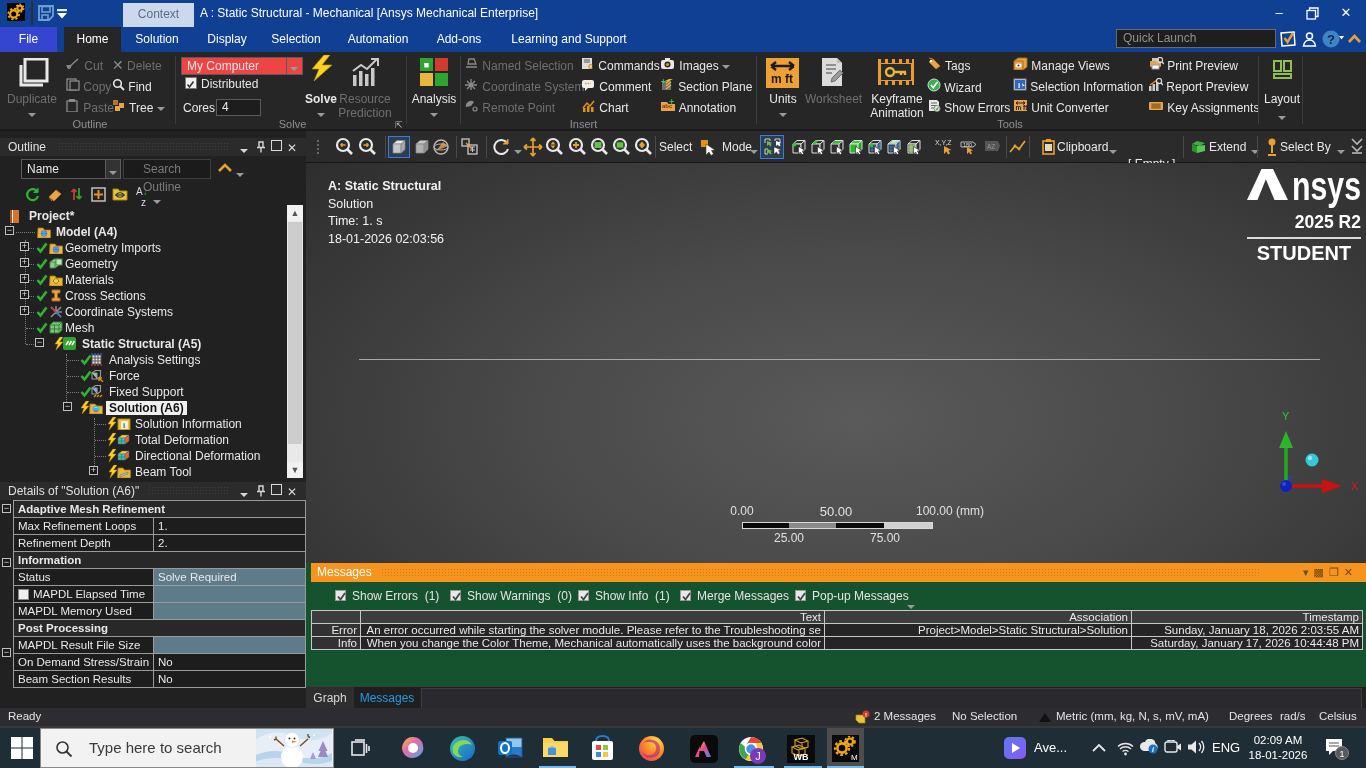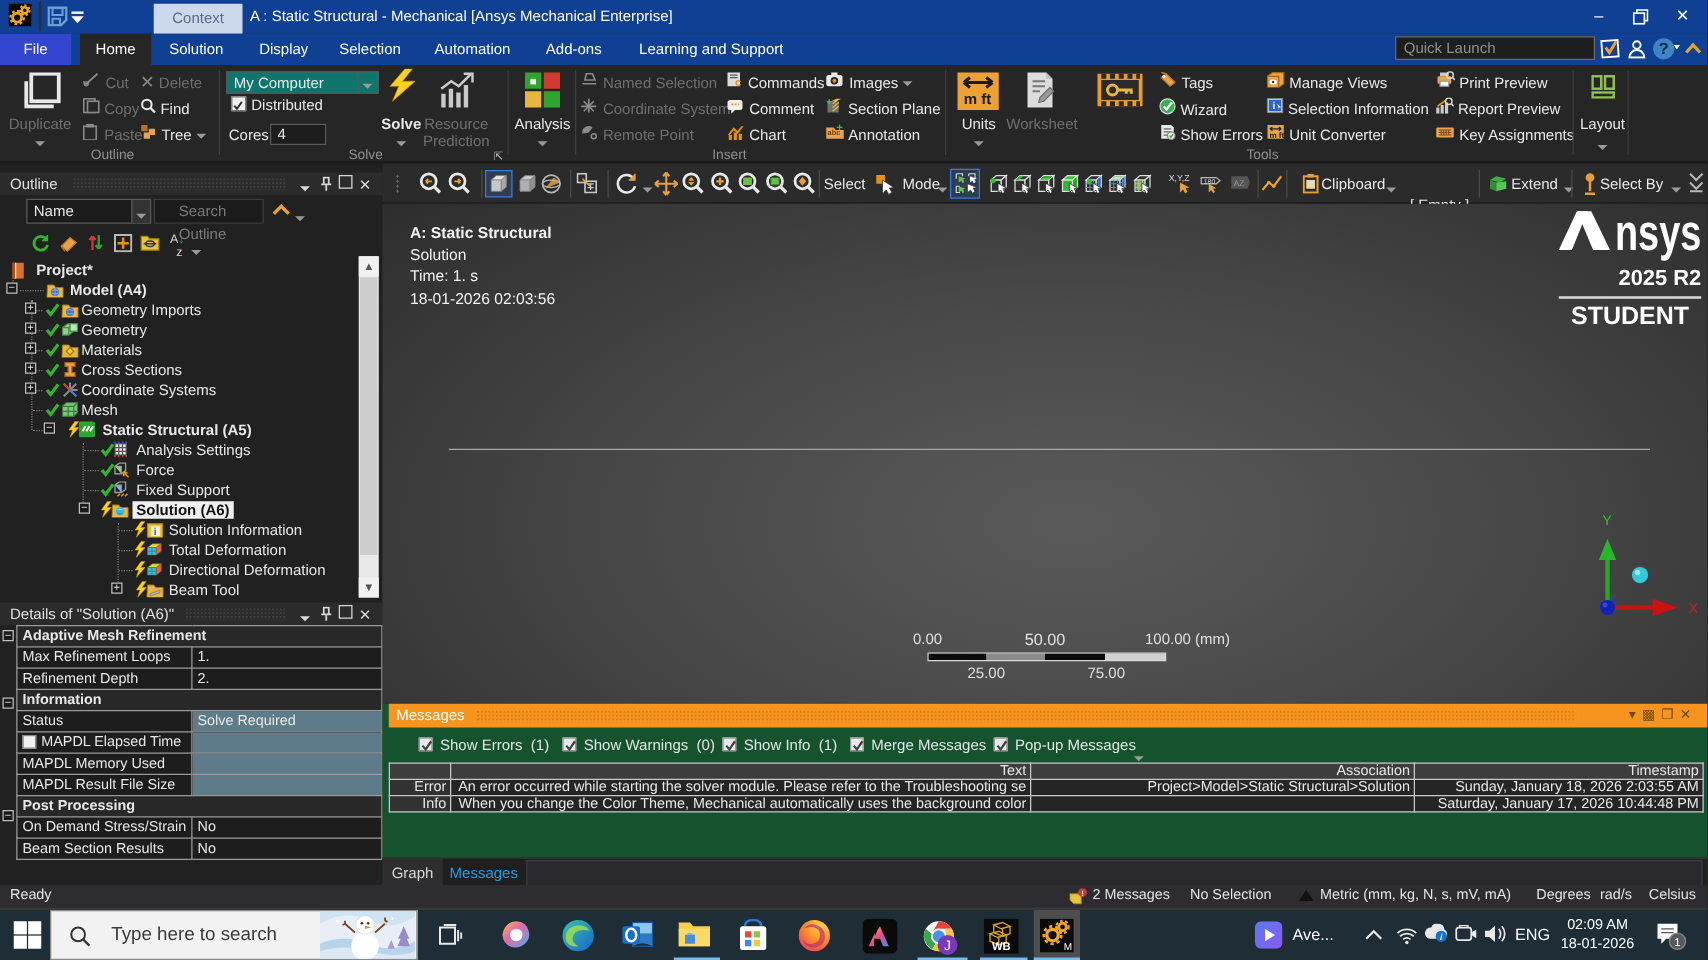--- a/index.html
+++ b/index.html
@@ -146,21 +146,21 @@
           <path d="M8.5 8.5 L12 12" stroke="#e8e8e8" stroke-width="1.8"></path>
         </svg> Find</div>
   <div class="rsmall" style="left:112px; top:47px;"><svg width="14" height="13" viewBox="0 0 14 13">
           <rect x="1" y="1" width="5" height="5" fill="#b8722c"></rect>
           <rect x="7" y="4" width="5" height="5" fill="#e8a44c"></rect>
           <rect x="3" y="7" width="5" height="5" fill="#e8a44c"></rect>
         </svg> Tree <span class="caret"></span></div>
   <div class="rgl" style="left:40px; width:100px;">Outline</div>
   <div class="rsep" style="left:175px;"></div>
 
-  <div class="abs" style="left:181px; top:5px; width:122px; height:18px; background:#0f766e; border:1px solid #5a5a5a;">
+  <div class="abs" style="left:181px; top:5px; width:122px; height:18px; background:#ef4444; border:1px solid #5a5a5a;">
     <span style="position:absolute; left:5px; top:1px; font-size:12px;">My Computer</span>
     <span style="position:absolute; right:0; top:0; width:16px; height:16px; border-left:1px solid #5a5a5a;"><span class="caret" style="margin:6px 0 0 3px;"></span></span>
   </div>
   <div class="abs" style="left:185px; top:25px; width:12px; height:12px; background:#f0f0f0; border:1px solid #777;">
     <svg width="9" height="9" viewBox="0 0 9 9">
           <path d="M1.5 4.5 L3.5 7 L7.5 1.5" stroke="#333" stroke-width="1.6" fill="none"></path>
         </svg>
   </div>
   <div class="rsmall" style="left:201px; top:24px;">Distributed</div>
   <div class="rsmall" style="left:183px; top:48px;">Cores</div>
@@ -267,20 +267,23 @@
           <rect x="32" y="1" width="3" height="4" fill="#2a2a2a"></rect>
           <rect x="4" y="23" width="4" height="4" fill="#2a2a2a"></rect>
           <rect x="11" y="23" width="4" height="4" fill="#2a2a2a"></rect>
           <rect x="18" y="23" width="4" height="4" fill="#2a2a2a"></rect>
           <rect x="25" y="23" width="4" height="4" fill="#2a2a2a"></rect>
           <rect x="32" y="23" width="3" height="4" fill="#2a2a2a"></rect>
           <circle cx="13" cy="14" r="4" fill="none" stroke="#e8b63c" stroke-width="2.4"></circle>
           <path d="M17 14 h12 M24 14 v3 M28 14 v3" stroke="#e8b63c" stroke-width="2.4"></path>
         </svg>
   </div>
+  <div class="rbig" style="left:866px; top:0; width:62px;">
+        <div style="margin-top:40px;">Keyframe<br>Animation</div>
+      </div>
   <div class="rsmall" style="left:927px; top:5px;"><svg width="15" height="13" viewBox="0 0 15 13">
           <path d="M6 2 l7 7 -4 3 -7 -7 z" fill="#e8a44c" stroke="#b87820"></path>
           <circle cx="4" cy="4" r="1.2" fill="#fff"></circle>
           <path d="M6 2 l-4 -1" stroke="#b87820" stroke-width="1.2"></path>
         </svg> Tags</div>
   <div class="rsmall" style="left:927px; top:26px;"><svg width="14" height="14" viewBox="0 0 14 14">
           <circle cx="7" cy="7" r="6" fill="#35b24a"></circle>
           <circle cx="7" cy="7" r="6" fill="none" stroke="#d8d8d8" stroke-width="1"></circle>
           <path d="M4 7 l2.2 2.5 L10.5 4" stroke="#fff" stroke-width="1.8" fill="none"></path>
         </svg> Wizard</div>
@@ -600,25 +603,25 @@
             </tr>
 <tr>
               <td style="background:#1d1d1d;"><span style="display:inline-block; width:11px; height:11px; background:#f0f0f0; border:1px solid #888; vertical-align:-2px; margin-right:4px;"></span>MAPDL Elapsed Time</td>
               <td style="background:#5d7b89;"></td>
             </tr>
 <tr>
               <td style="background:#1d1d1d;">MAPDL Memory Used</td>
               <td style="background:#5d7b89;"></td>
             </tr>
 <tr>
+              <td colspan="2" style="font-weight:bold; background:#282828;">Post Processing</td>
+            </tr>
+<tr>
               <td style="background:#1d1d1d;">MAPDL Result File Size</td>
               <td style="background:#5d7b89;"></td>
-            </tr>
-<tr>
-              <td colspan="2" style="font-weight:bold; background:#282828;">Post Processing</td>
             </tr>
 <tr>
               <td style="background:#1d1d1d;">On Demand Stress/Strain</td>
               <td style="background:#1d1d1d;">No</td>
             </tr>
 <tr>
               <td style="background:#1d1d1d;">Beam Section Results</td>
               <td style="background:#1d1d1d;">No</td>
             </tr>
 </tbody>

